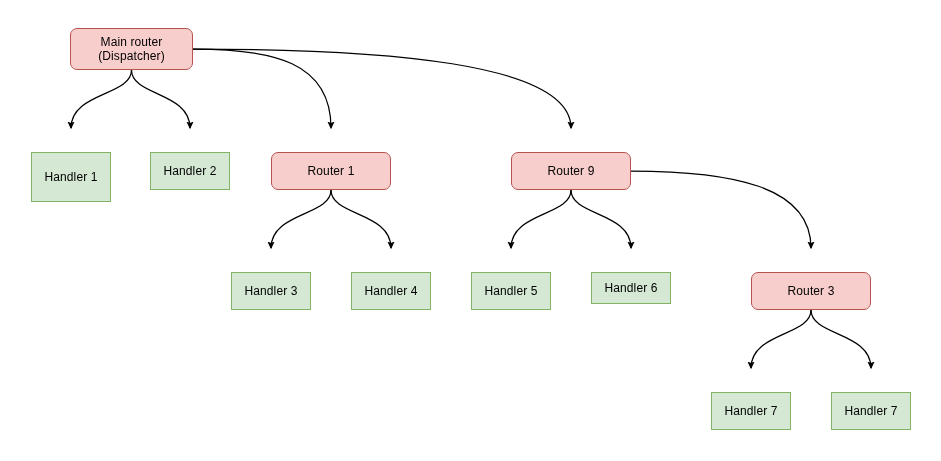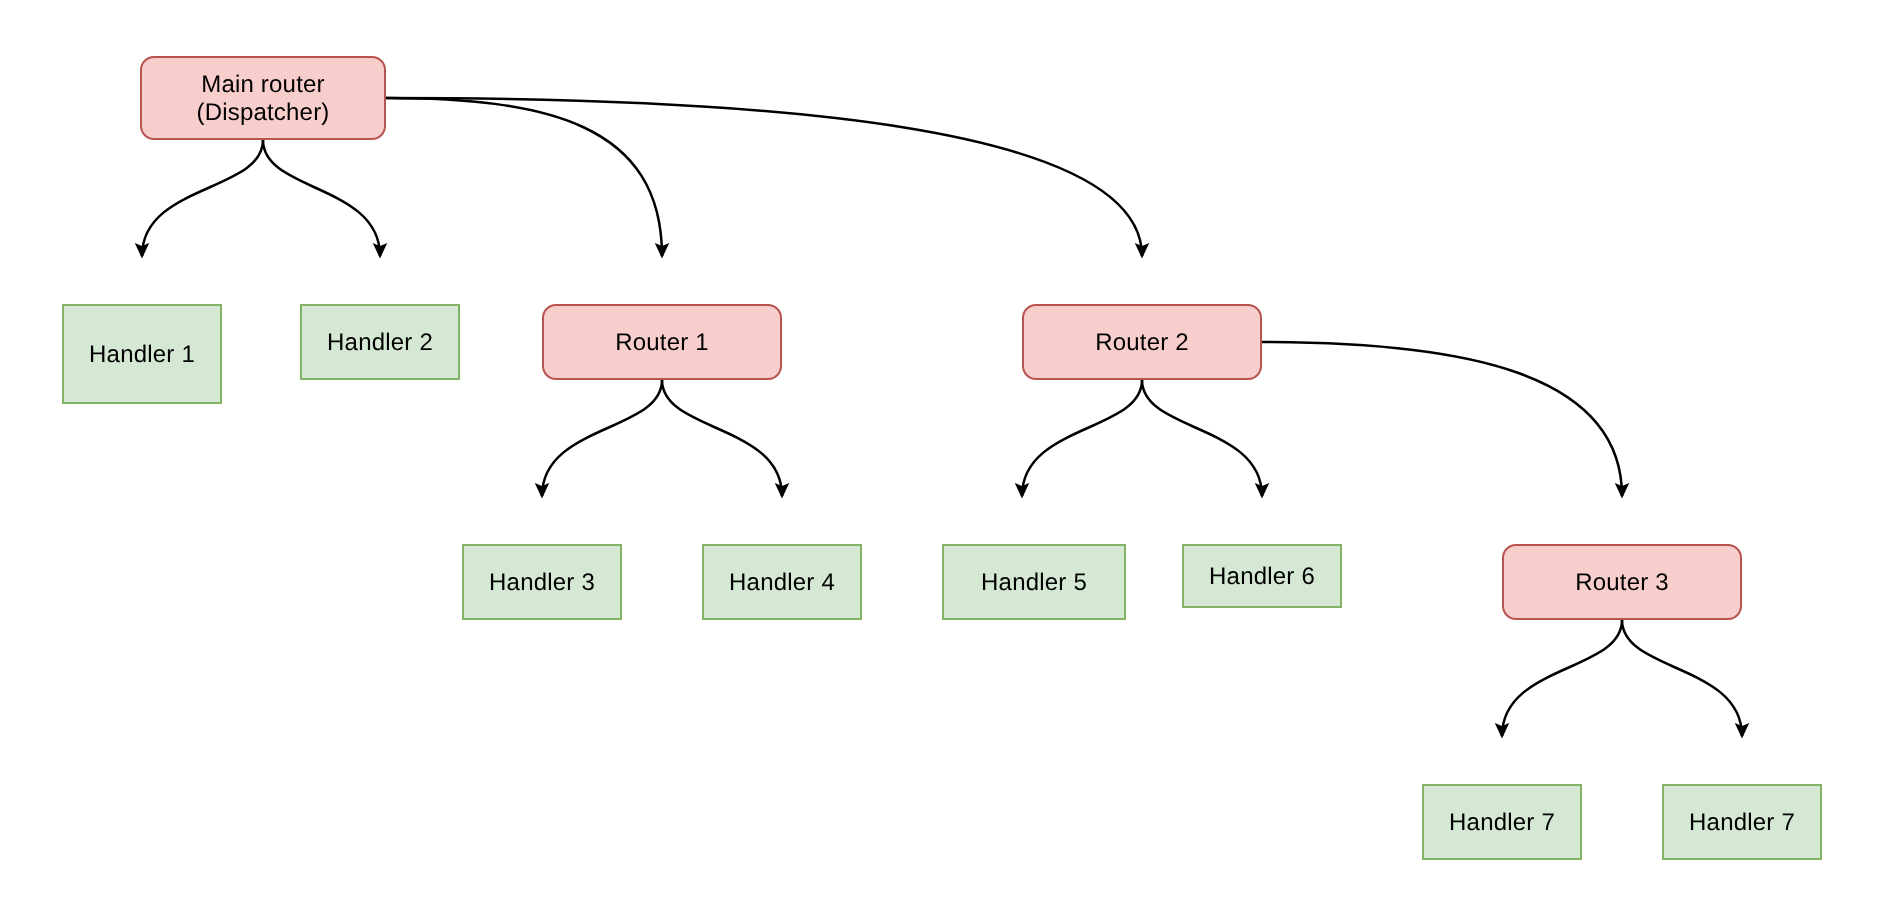--- a/index.html
+++ b/index.html
@@ -89,29 +89,29 @@
       <div class="node handler" style="left: 31px; top: 152px; width: 80px; height: 50px;">
         <span class="node-label">Handler 1</span>
       </div>
       <div class="node handler" style="left: 150px; top: 152px; width: 80px; height: 38px; text-align: center;">
         <span class="node-label">Handler 2</span>
       </div>
       <div class="node router" style="left: 271px; top: 152px; width: 120px; height: 38px; text-align: center;">
         <span class="node-label">Router 1</span>
       </div>
       <div class="node router" style="left: 511px; top: 152px; width: 120px; height: 38px;">
-        <span class="node-label">Router 2</span>
+        <span class="node-label">Router 9</span>
       </div>
       <div class="node handler" style="left: 231px; top: 272px; width: 80px; height: 38px;">
         <span class="node-label">Handler 3</span>
       </div>
       <div class="node handler" style="left: 351px; top: 272px; width: 80px; height: 38px;">
         <span class="node-label">Handler 4</span>
       </div>
-      <div class="node handler" style="left: 471px; top: 272px; width: 92px; height: 38px;">
+      <div class="node handler" style="left: 471px; top: 272px; width: 80px; height: 38px;">
         <span class="node-label">Handler 5</span>
       </div>
       <div class="node handler" style="left: 591px; top: 272px; width: 80px; height: 32px;">
         <span class="node-label">Handler 6</span>
       </div>
       <div class="node router" style="left: 751px; top: 272px; width: 120px; height: 38px;">
         <span class="node-label">Router 3</span>
       </div>
       <div class="node handler" style="left: 711px; top: 392px; width: 80px; height: 38px;">
         <span class="node-label">Handler 7</span>

